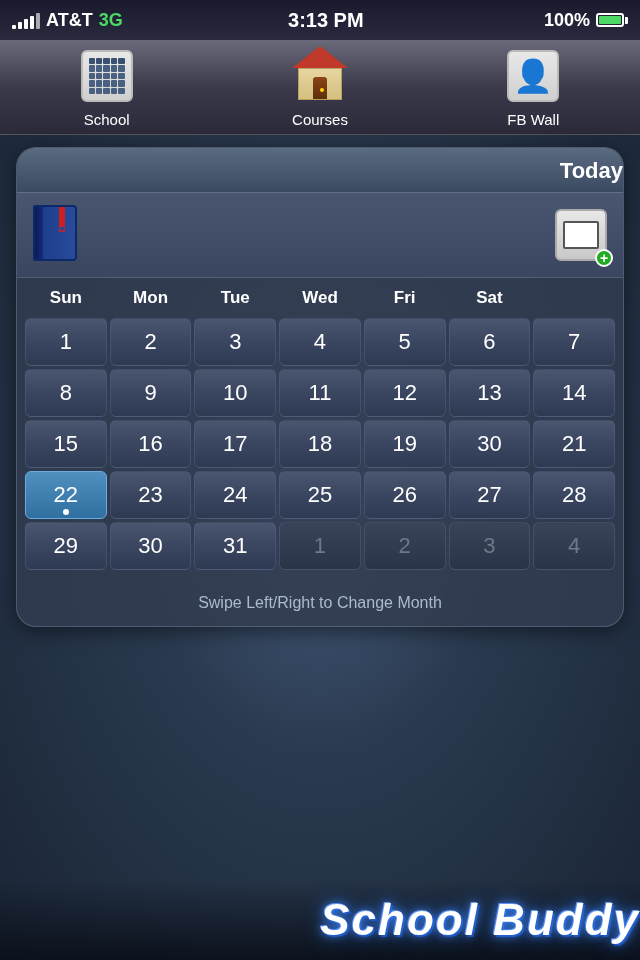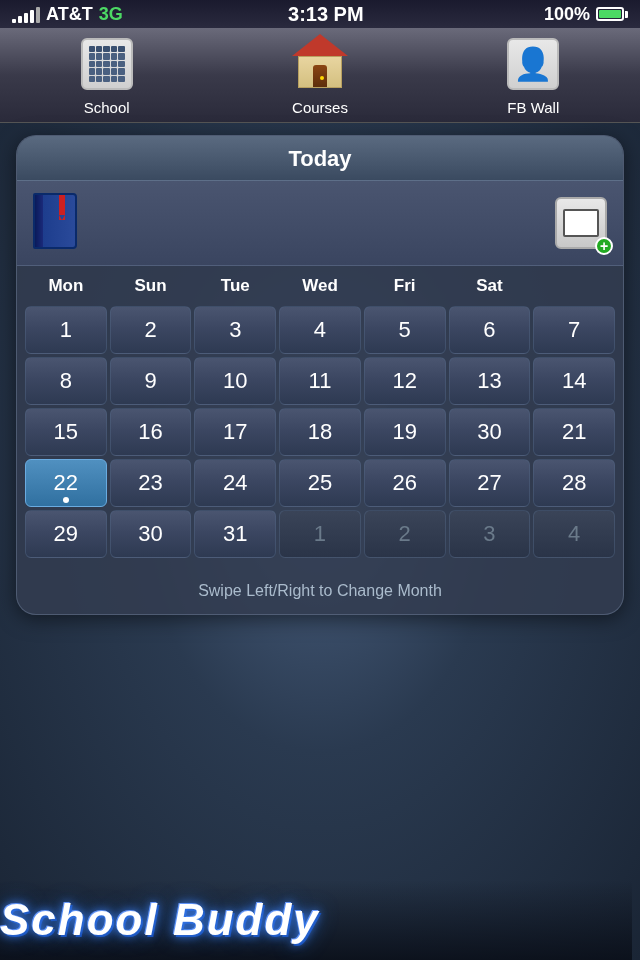--- a/index.html
+++ b/index.html
@@ -9,21 +9,21 @@
       height: 960px;
       overflow: hidden;
       font-family: -apple-system, 'Helvetica Neue', Arial, sans-serif;
       background: radial-gradient(ellipse at center, #4a6080 0%, #2a3a50 40%, #1a2535 100%);
       position: relative;
     }
 
     
     #status-bar {
       width: 100%;
-      height: 28px;
+      height: 40px;
       background: linear-gradient(to bottom, #1a1a2e, #2a2a3e);
       display: flex;
       align-items: center;
       justify-content: space-between;
       padding: 0 12px;
       color: white;
       font-size: 18px;
       font-weight: 600;
     }
 
@@ -222,21 +222,21 @@
       border-radius: 20px;
       border: 1px solid rgba(150, 170, 200, 0.3);
       overflow: hidden;
       box-shadow: 0 4px 20px rgba(0,0,0,0.5), inset 0 1px 0 rgba(255,255,255,0.1);
     }
 
     
     #today-header {
       background: linear-gradient(to bottom, #5a6a80, #3a4a60);
       padding: 10px 0 8px;
-      text-align: center;
+      text-align: right;
       border-bottom: 1px solid rgba(100,120,150,0.4);
     }
 
     #today-label {
       color: white;
       font-size: 22px;
       font-weight: bold;
     }
 
     
@@ -406,25 +406,25 @@
       padding: 16px 0 14px;
       color: #aabbcc;
       font-size: 16px;
     }
 
     
     #bottom-brand {
       position: absolute;
       bottom: 0;
       left: 0;
-      right: 8px;
+      right: 0;
       height: 80px;
       display: flex;
       align-items: center;
-      justify-content: flex-start;
+      justify-content: flex-end;
       background: linear-gradient(to top, rgba(10,15,25,0.9), transparent);
     }
 
     #brand-text {
       font-size: 44px;
       font-weight: 900;
       color: white;
       text-shadow:
         0 0 10px #4488ff,
         0 0 20px #2266cc,
@@ -537,22 +537,22 @@
         </div>
       </div>
       <div class="add-button">
         <div class="add-button-inner"></div>
         <div class="add-plus">+</div>
       </div>
     </div>
 
     <div id="calendar-grid">
       <div id="day-headers">
+        <div class="day-header">Sun</div>
         <div class="day-header">Mon</div>
-        <div class="day-header">Sun</div>
         <div class="day-header">Tue</div>
         <div class="day-header">Wed</div>
         <div class="day-header">Fri</div>
         <div class="day-header">Sat</div>
       </div>
       <div id="calendar-days">
 
         <div class="cal-day"><span>1</span></div>
         <div class="cal-day"><span>2</span></div>
         <div class="cal-day"><span>3</span></div>

